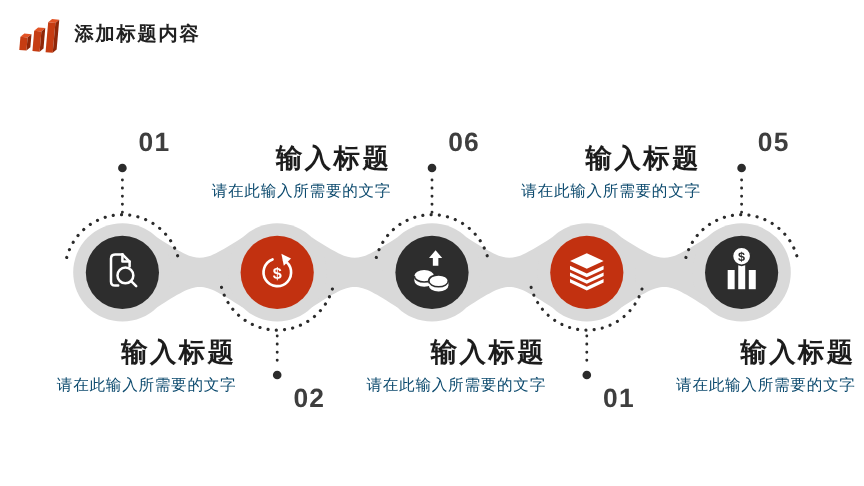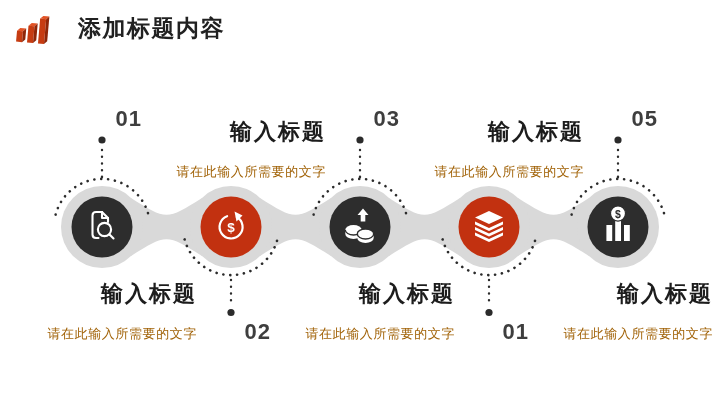--- a/index.html
+++ b/index.html
@@ -2,29 +2,29 @@
 <html><head>
 <meta charset="utf-8">
 <style>
   html,body{margin:0;padding:0;background:#ffffff;}
   #slide{
     position:relative;width:720px;height:405px;background:#ffffff;overflow:hidden;
     font-family:"Liberation Sans","DejaVu Sans",sans-serif;
   }
   
   .header{position:absolute;left:12px;top:10px;display:flex;align-items:center;gap:10px;}
-  .header-title{font-size:23px;font-weight:700;color:#212121;letter-spacing:1.5px;line-height:1.2;margin-left:16px;}
+  .header-title{font-size:16px;font-weight:700;color:#212121;letter-spacing:1.5px;line-height:1.2;}
   
   .chain{position:absolute;left:0;top:0;width:720px;height:405px;}
   
   .num{position:absolute;width:80px;text-align:right;font-size:22px;font-weight:600;
        color:#3e3e3e;letter-spacing:1px;}
   .stepblock{position:absolute;width:190px;text-align:right;}
   .steptitle{font-size:22px;font-weight:700;color:#1c1c1c;letter-spacing:2px;line-height:1.15;}
-  .stepdesc{margin-top:20px;font-size:13px;color:#a16207;letter-spacing:0.6px;line-height:1.2;}
+  .stepdesc{margin-top:7px;font-size:13px;color:#0c4a6e;letter-spacing:0.6px;line-height:1.2;}
 </style>
 </head>
 <body>
 
 <div id="slide">
 
   <div class="header">
     <svg width="40" height="38" viewBox="0 0 40 38">
       <g transform="rotate(5 20 33)">
 
@@ -122,21 +122,21 @@
       <rect x="615.2" y="219" width="5.8" height="22" fill="#FFFFFF"></rect>
       <rect x="606.4" y="225" width="5.8" height="16" fill="#FFFFFF"></rect>
       <rect x="624" y="225" width="5.8" height="16" fill="#FFFFFF"></rect>
       <circle cx="618" cy="213.5" r="7.6" fill="#FFFFFF" stroke="#2D2D2D" stroke-width="1.4"></circle>
       <text x="618" y="214.2" text-anchor="middle" dominant-baseline="central" font-size="10.5" font-weight="bold" fill="#2D2D2D" font-family="Liberation Sans, DejaVu Sans, sans-serif">$</text>
     </g>
   </svg>
 
   <div class="num" style="left:62px;top:106px;">01</div>
   <div class="num" style="left:191px;top:319px;">02</div>
-  <div class="num" style="left:320px;top:106px;">03</div>
+  <div class="num" style="left:320px;top:106px;">06</div>
   <div class="num" style="left:449px;top:319px;">01</div>
   <div class="num" style="left:578px;top:106px;">05</div>
 
   <div class="stepblock" style="left:7px;top:281px;">
     <div class="steptitle">输入标题</div>
     <div class="stepdesc">请在此输入所需要的文字</div>
   </div>
 
   <div class="stepblock" style="left:136px;top:119px;">
     <div class="steptitle">输入标题</div>

